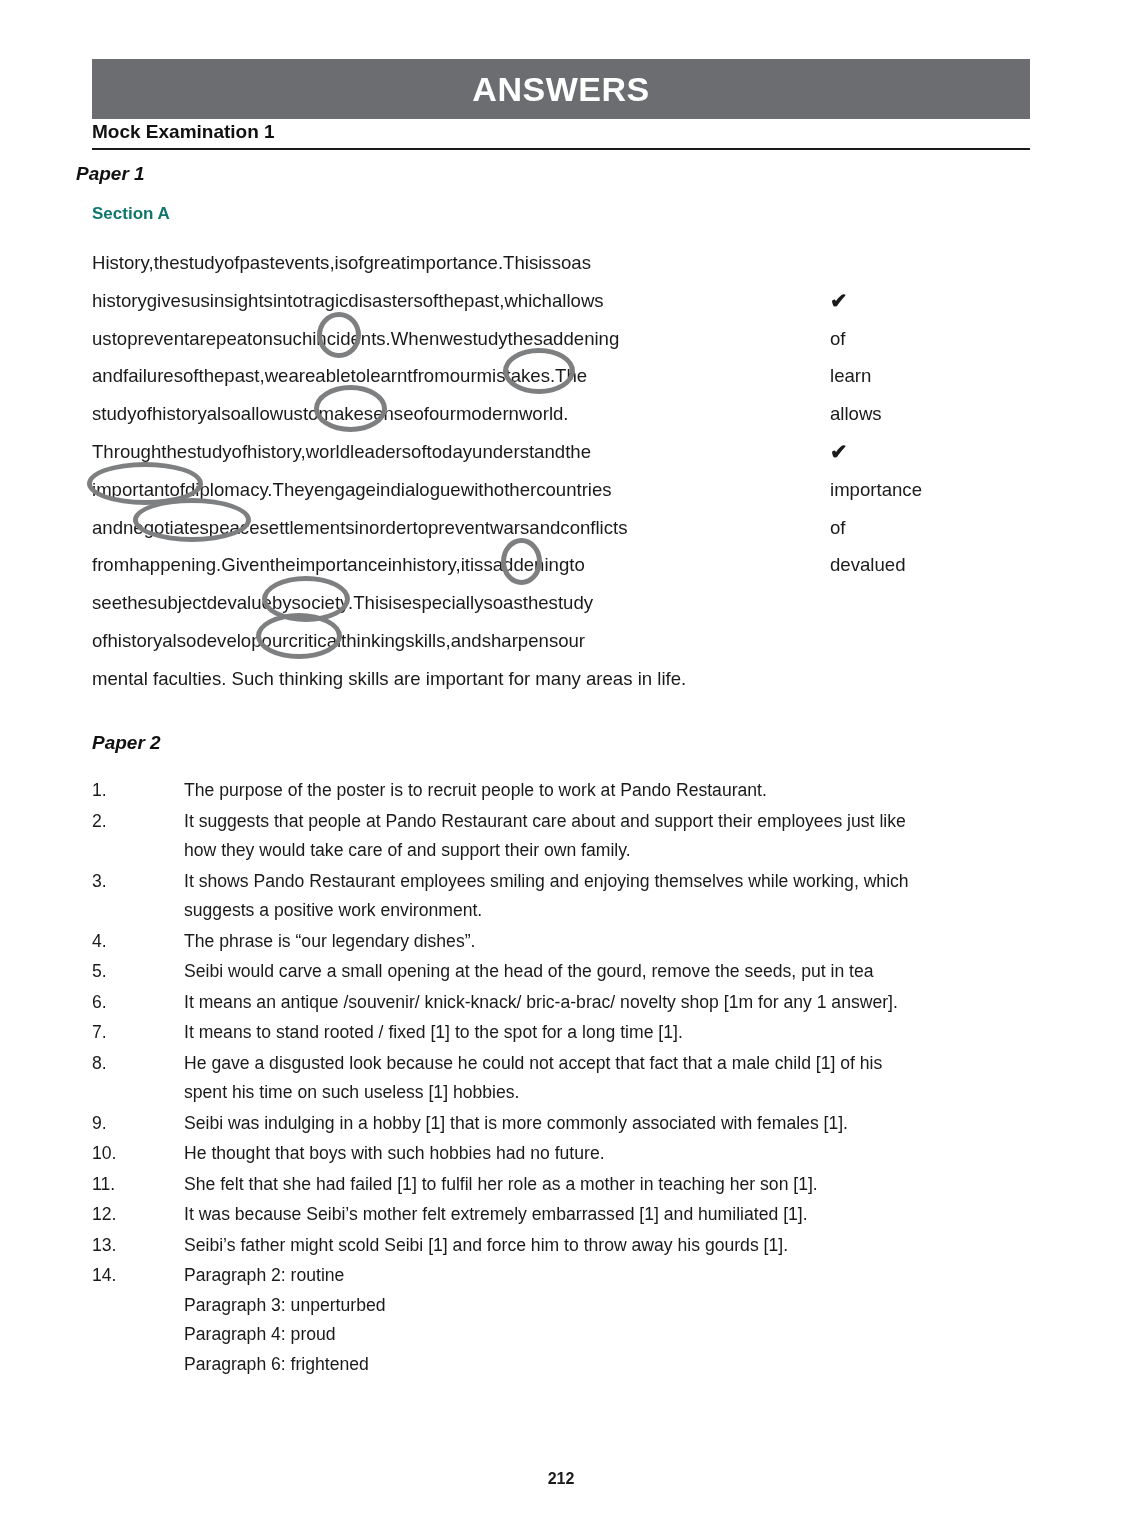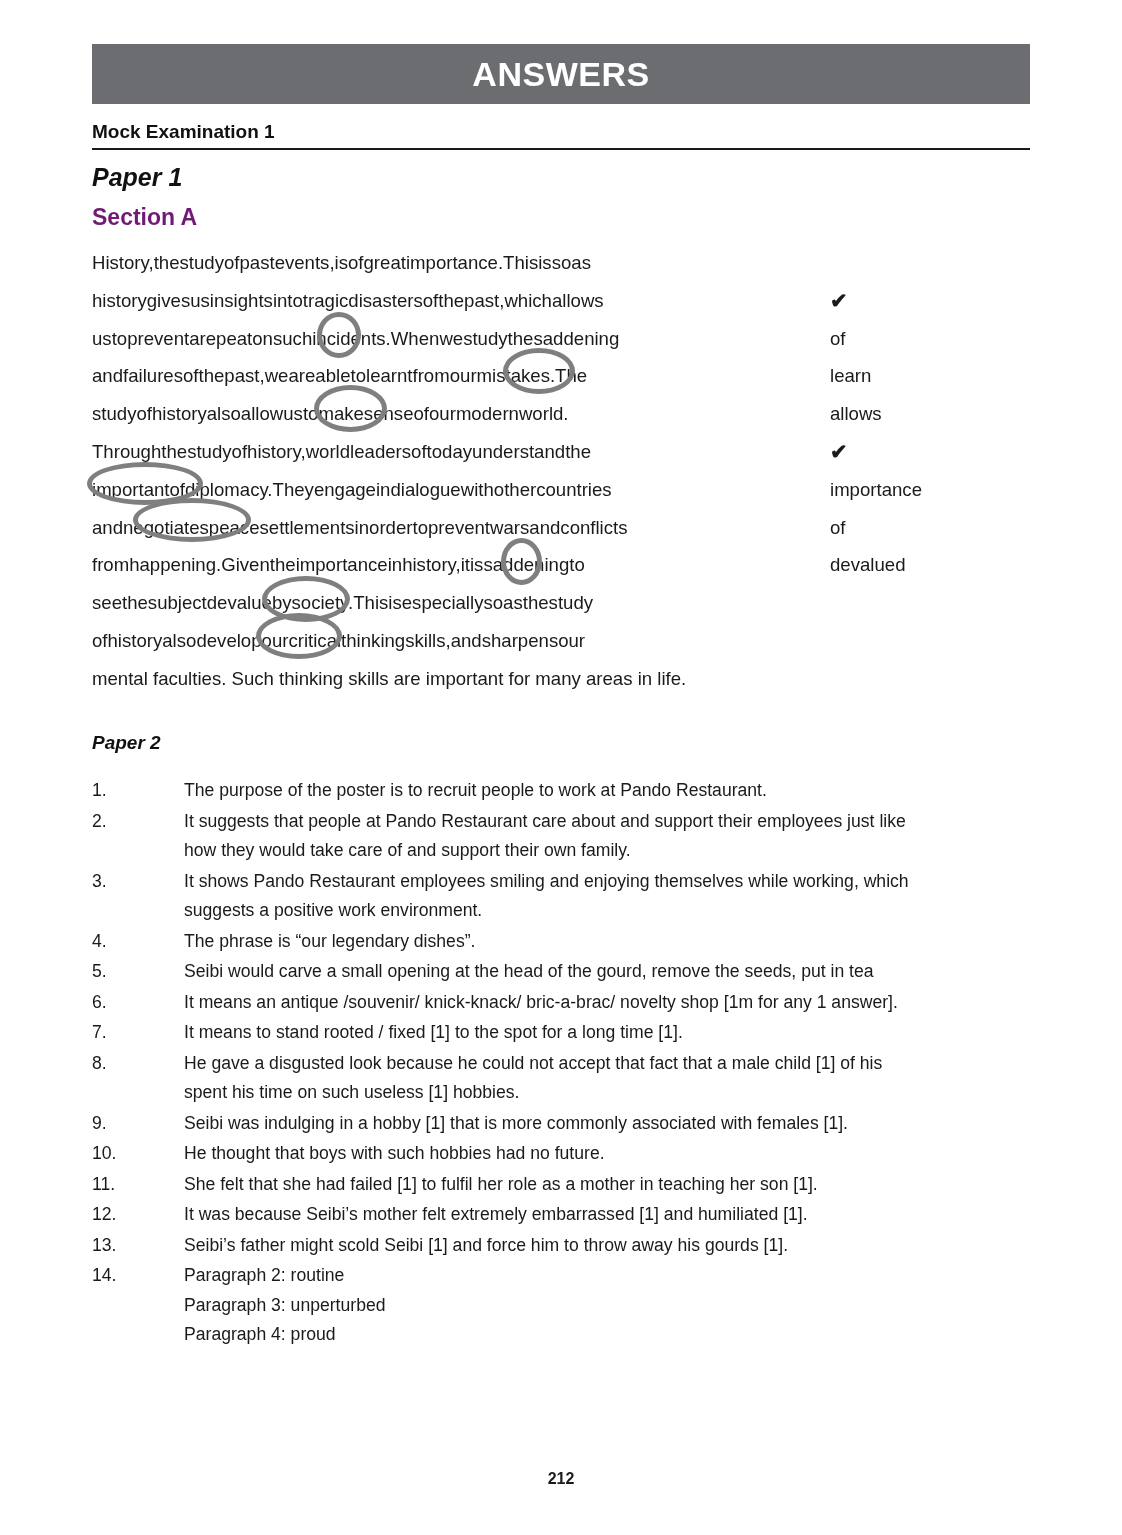--- a/index.html
+++ b/index.html
@@ -20,21 +20,21 @@
     position: absolute;
     left: 0; top: 0;
     width: 1122px;
     height: 1535px;
   }
 
   
   .answers-bar {
     position: absolute;
     left: 92px;
-    top: 44px;
+    top: 59px;
     width: 938px;
     height: 60px;
     background: #6b6d70;
     display: flex;
     align-items: center;
     justify-content: center;
   }
   .answers-bar-title {
     color: #ffffff;
     font-size: 34px;
@@ -51,34 +51,34 @@
     width: 938px;
     font-size: 19px;
     font-weight: bold;
     color: #111111;
     padding-bottom: 5px;
     border-bottom: 2px solid #1a1a1a;
     box-sizing: border-box;
   }
   .paper1-heading {
     position: absolute;
-    left: 92px;
+    left: 76px;
     top: 163px;
-    font-size: 25px;
+    font-size: 19px;
     font-style: italic;
     font-weight: bold;
     color: #111111;
   }
   .section-a-heading {
     position: absolute;
     left: 92px;
     top: 204px;
-    font-size: 23px;
-    font-weight: bold;
-    color: #701a75;
+    font-size: 17px;
+    font-weight: bold;
+    color: #0f766e;
   }
 
   
   .sectionA-wrap {
     position: absolute;
     left: 92px;
     top: 244px;
     width: 938px;
     height: 450px;
   }
@@ -480,20 +480,21 @@
         <span class="qsub">Seibi’s father might scold Seibi [1] and force him to throw away his gourds [1].</span>
       </div>
     </div>
 
     <div class="qitem">
       <div class="qnum">14.</div>
       <div class="qtext">
         <span class="qsub">Paragraph 2: routine</span>
         <span class="qsub">Paragraph 3: unperturbed</span>
         <span class="qsub">Paragraph 4: proud</span>
+        <span class="qsub">Paragraph 6: frightened</span>
       </div>
     </div>
 
   </div>
 
   <div class="page-number">212</div>
 
 </div>
 
 </body></html>

